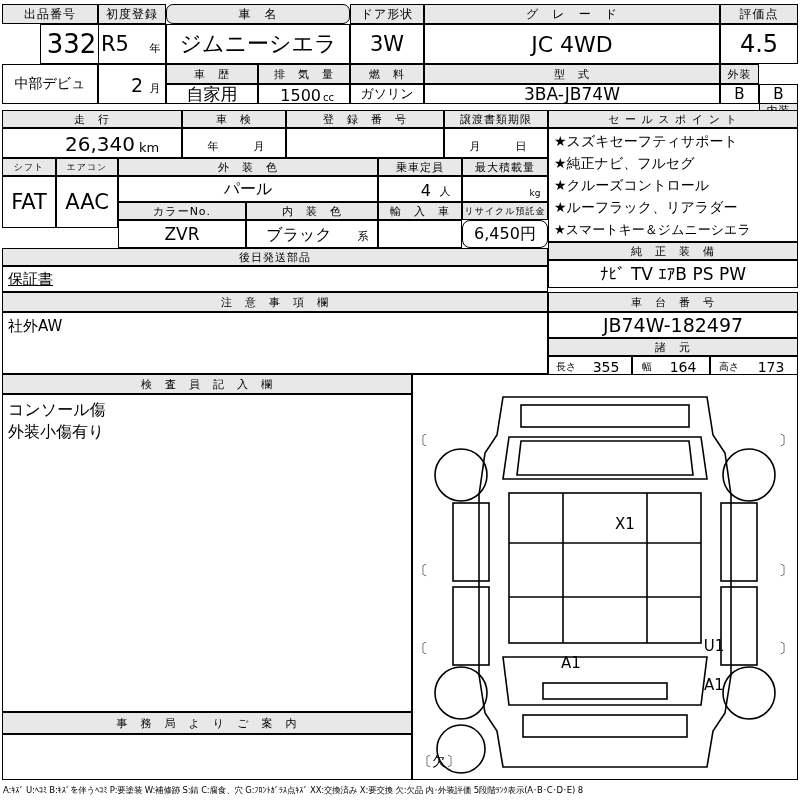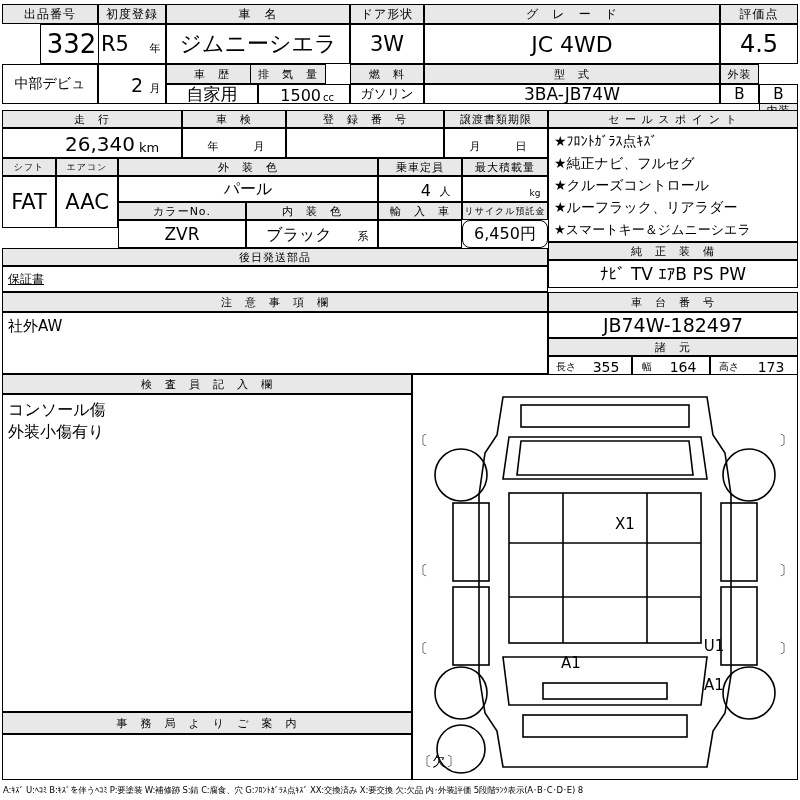--- a/index.html
+++ b/index.html
@@ -24,21 +24,21 @@
   .footer{position:absolute;left:0;bottom:0;width:800px;font-size:8.5px;letter-spacing:-0.2px;padding-left:3px;box-sizing:border-box;}
   svg{display:block;}
 </style>
 </head>
 <body>
 
 <div class="sheet">
 
   <div class="bx lbl hdr ctr" style="left:2px;top:4px;width:96px;height:20px;">出品番号</div>
   <div class="bx lbl hdr ctr" style="left:98px;top:4px;width:68px;height:20px;">初度登録</div>
-  <div class="bx lbl hdr ctr" style="left:166px;top:4px;width:184px;height:20px;">車　名</div>
+  <div class="bx lbl hdr ctr" style="left:166px;top:4px;width:184px;height:20px;border-radius:7px;">車　名</div>
   <div class="bx lbl hdr ctr" style="left:350px;top:4px;width:74px;height:20px;">ドア形状</div>
   <div class="bx lbl hdr ctr" style="left:424px;top:4px;width:296px;height:20px;">グ　レ　ー　ド</div>
   <div class="bx lbl hdr ctr" style="left:720px;top:4px;width:78px;height:20px;">評価点</div>
 
   <div class="bx lbl cell ctr big" style="left:2px;top:24px;width:96px;height:40px;">33230</div>
 
   <div class="bx cell" style="left:98px;top:24px;width:68px;height:40px;">
     <div class="lbl" style="left:2px;top:4px;width:42px;height:30px;font-size:21px;justify-content:flex-start;">R5</div>
     <div class="lbl" style="left:46px;top:12px;width:20px;height:22px;font-size:11px;">年</div>
   </div>
@@ -49,21 +49,21 @@
   <div class="bx cell lbl ctr" style="left:720px;top:24px;width:78px;height:40px;font-size:24px;">4.5</div>
 
   <div class="bx cell lbl ctr" style="left:2px;top:64px;width:96px;height:40px;font-size:14px;">中部デビュ</div>
 
   <div class="bx cell" style="left:98px;top:64px;width:68px;height:40px;">
     <div class="lbl" style="left:2px;top:6px;width:42px;height:28px;font-size:19px;justify-content:flex-end;">2</div>
     <div class="lbl" style="left:46px;top:12px;width:20px;height:22px;font-size:11px;">月</div>
   </div>
 
   <div class="bx lbl hdr ctr xs" style="left:166px;top:64px;width:92px;height:20px;">車　歴</div>
-  <div class="bx lbl hdr ctr xs" style="left:250px;top:64px;width:76px;height:20px;">排　気　量</div>
+  <div class="bx lbl hdr ctr xs" style="left:258px;top:64px;width:92px;height:20px;">排　気　量</div>
   <div class="bx lbl hdr ctr xs" style="left:350px;top:64px;width:74px;height:20px;">燃　料</div>
   <div class="bx lbl hdr ctr xs" style="left:424px;top:64px;width:296px;height:20px;">型　式</div>
   <div class="bx lbl hdr ctr xs" style="left:720px;top:64px;width:39px;height:20px;">外装</div>
   <div class="bx lbl hdr ctr xs" style="left:759px;top:64px;width:39px;height:20px;margin-top:36px;">内装</div>
 
   <div class="bx cell lbl ctr" style="left:166px;top:84px;width:92px;height:20px;font-size:17px;">自家用</div>
   <div class="bx cell" style="left:258px;top:84px;width:92px;height:20px;">
     <div class="lbl" style="left:0px;top:0px;width:62px;height:20px;font-size:16px;justify-content:flex-end;">1500</div>
     <div class="lbl" style="left:64px;top:4px;width:24px;height:16px;font-size:10px;justify-content:flex-start;">cc</div>
   </div>
@@ -121,28 +121,28 @@
 
   <div class="bx cell lbl ctr" style="left:118px;top:220px;width:128px;height:28px;font-size:17px;">ZVR</div>
   <div class="bx cell" style="left:246px;top:220px;width:132px;height:28px;">
     <div class="lbl" style="left:0;top:0;width:104px;height:28px;font-size:16px;justify-content:center;">ブラック</div>
     <div class="lbl" style="left:106px;top:6px;width:20px;height:18px;font-size:11px;">系</div>
   </div>
   <div class="bx cell" style="left:378px;top:220px;width:84px;height:28px;"></div>
   <div class="bx cell lbl ctr" style="left:462px;top:220px;width:86px;height:28px;font-size:16px;border-radius:8px;">6,450円</div>
 
   <div class="bx lbl hdr ctr xs" style="left:2px;top:248px;width:546px;height:18px;">後日発送部品</div>
-  <div class="bx cell lft" style="left:2px;top:266px;width:546px;height:26px;font-size:12px;text-decoration:underline;">保証書</div>
+  <div class="bx cell lft" style="left:2px;top:266px;width:546px;height:26px;font-size:15px;text-decoration:underline;">保証書</div>
 
   <div class="bx lbl hdr ctr xs" style="left:2px;top:292px;width:546px;height:20px;">注　意　事　項　欄</div>
   <div class="bx cell lft" style="left:2px;top:312px;width:546px;height:62px;font-size:15px;align-items:flex-start;padding-top:4px;">社外AW</div>
 
   <div class="bx lbl hdr ctr xs" style="left:548px;top:110px;width:250px;height:18px;">セ ー ル ス ポ イ ン ト</div>
   <div class="bx cell" style="left:548px;top:128px;width:250px;height:114px;">
-    <div class="lbl lft sp" style="left:0;top:2px;width:248px;height:22px;">★ﾌﾛﾝﾄｶﾞﾗｽ点ｷｽﾞ</div>
+    <div class="lbl lft sp" style="left:0;top:2px;width:248px;height:22px;">★スズキセーフティサポート</div>
     <div class="lbl lft sp" style="left:0;top:24px;width:248px;height:22px;">★純正ナビ、フルセグ</div>
     <div class="lbl lft sp" style="left:0;top:46px;width:248px;height:22px;">★クルーズコントロール</div>
     <div class="lbl lft sp" style="left:0;top:68px;width:248px;height:22px;">★ルーフラック、リアラダー</div>
     <div class="lbl lft" style="left:0;top:90px;width:250px;height:22px;font-size:13px;">★スマートキー＆ジムニーシエラ</div>
   </div>
 
   <div class="bx lbl hdr ctr xs" style="left:548px;top:242px;width:250px;height:18px;">純　正　装　備</div>
   <div class="bx cell lbl ctr" style="left:548px;top:260px;width:250px;height:28px;font-size:17px;">ﾅﾋﾞ TV ｴｱB PS PW</div>
 
   <div class="bx lbl hdr ctr xs" style="left:548px;top:292px;width:250px;height:20px;">車　台　番　号</div>

